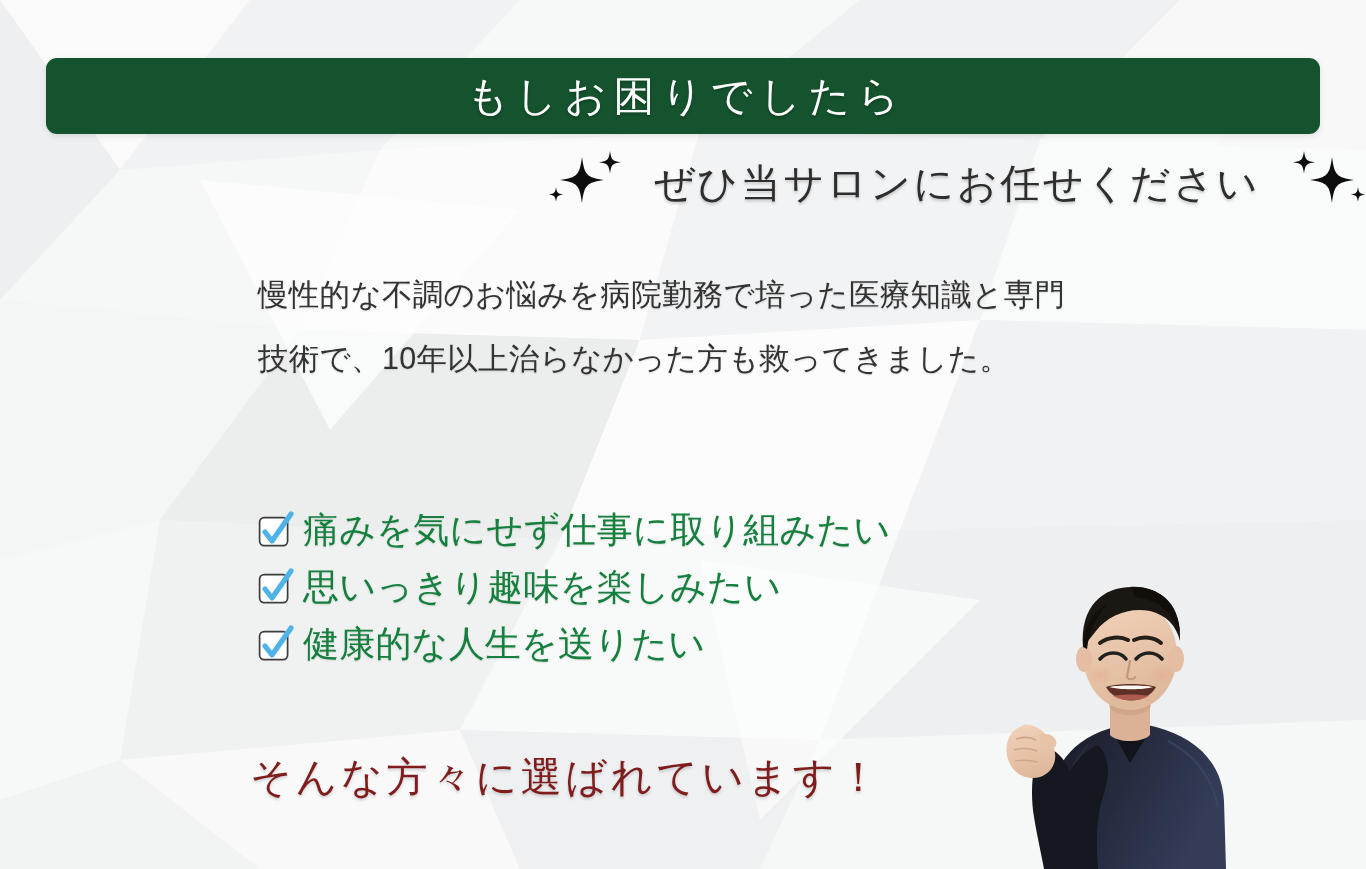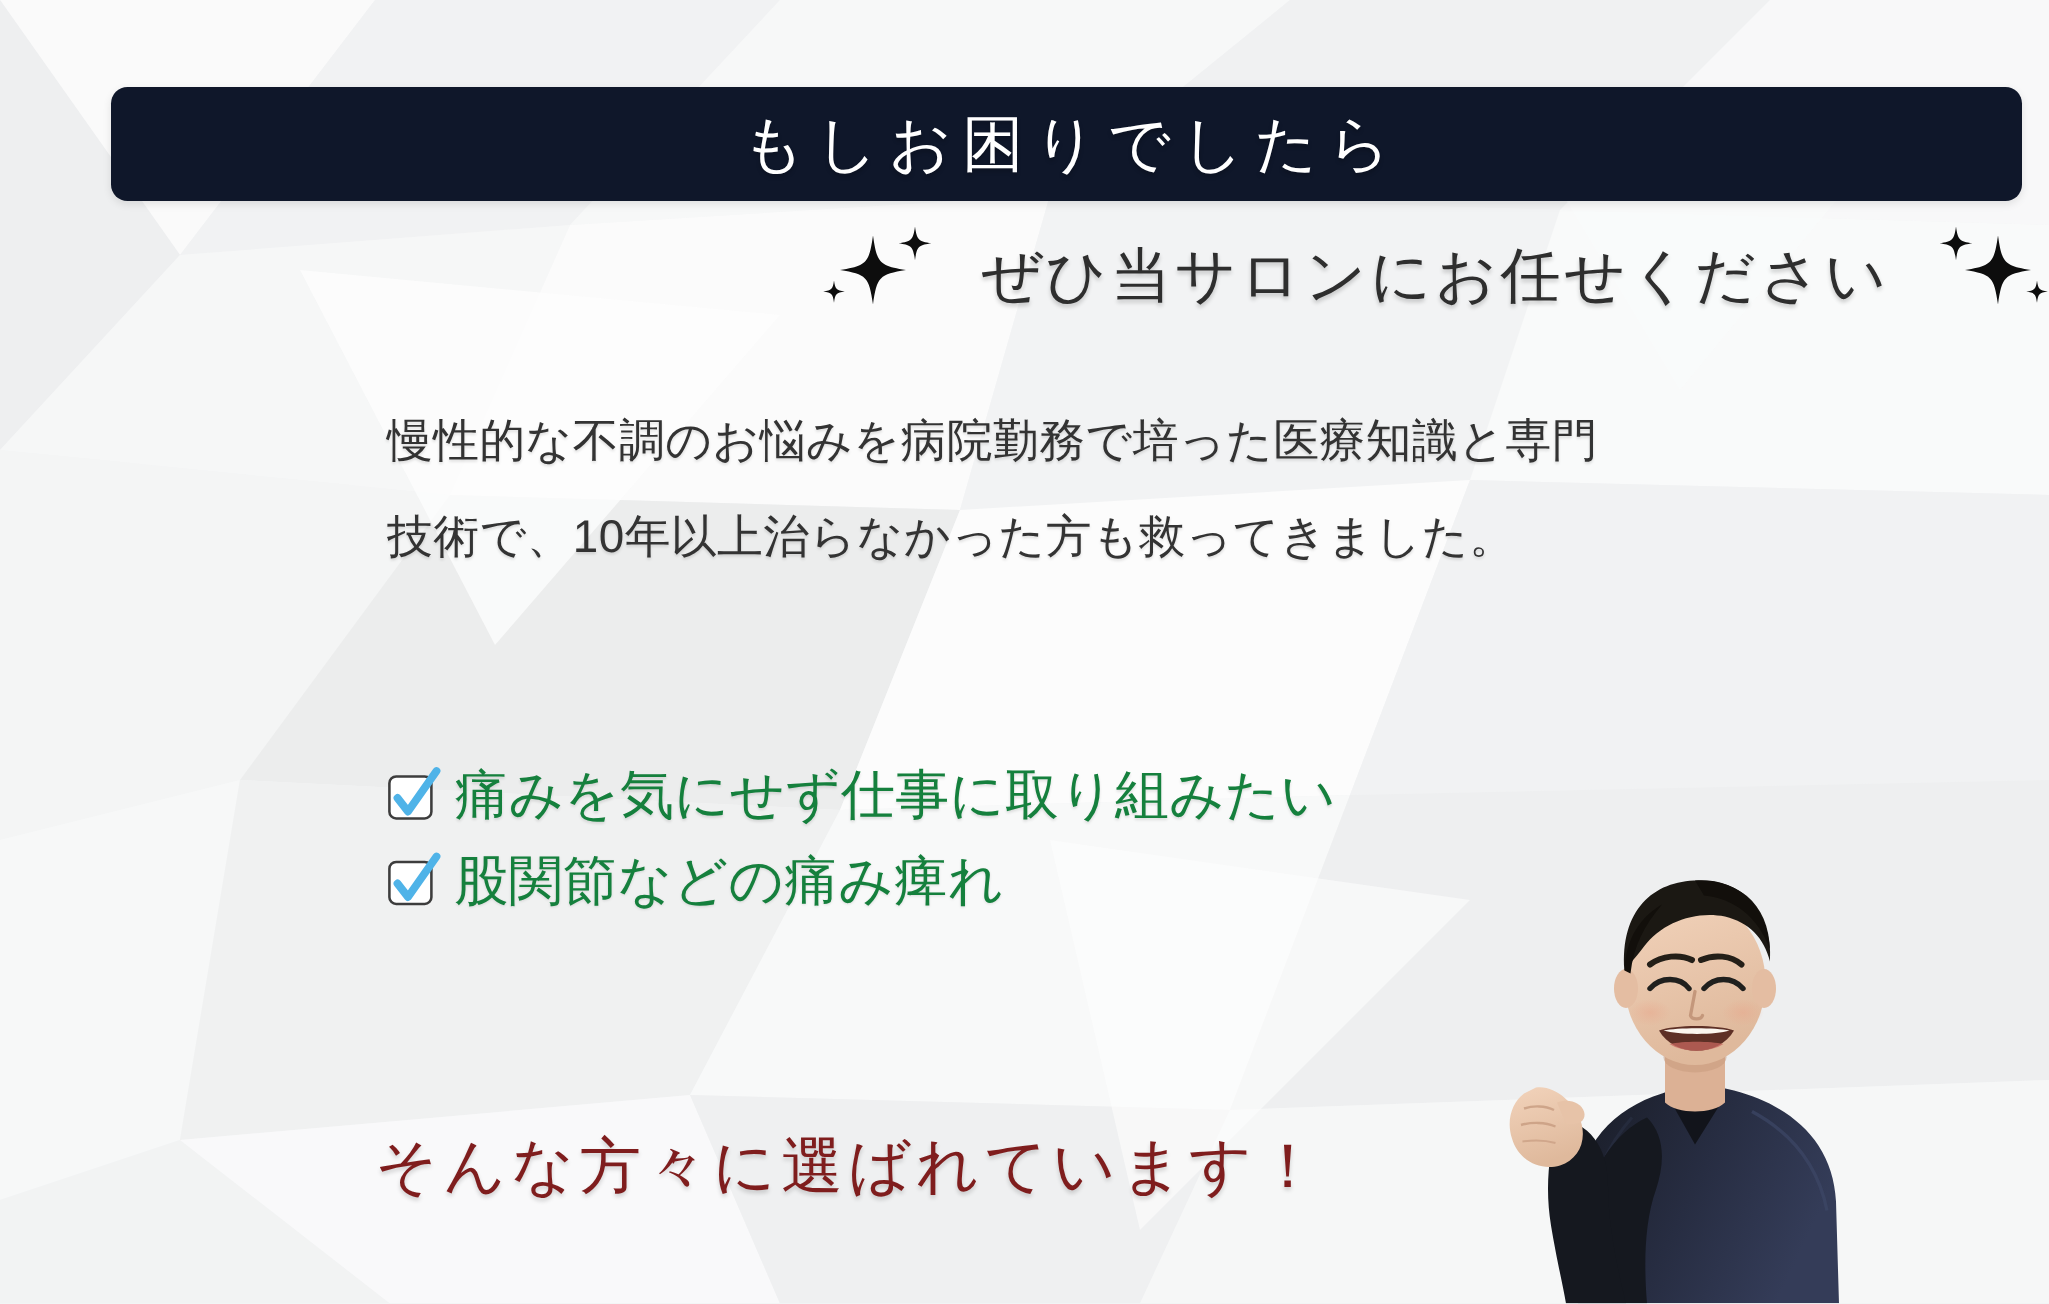--- a/index.html
+++ b/index.html
@@ -173,21 +173,21 @@
       <polygon points="0,800 120,760 260,869 0,869" fill="#f2f3f3"></polygon>
       <polygon points="120,760 460,730 520,869 260,869" fill="#f9f9fa"></polygon>
       <polygon points="460,730 820,740 760,869 520,869" fill="#eff0f1"></polygon>
       <polygon points="820,740 1366,720 1366,869 760,869" fill="#f6f7f7"></polygon>
       <polygon points="200,180 520,210 330,430" fill="#fdfdfd" opacity="0.75"></polygon>
       <polygon points="700,560 980,600 760,820" fill="#fdfdfd" opacity="0.6"></polygon>
       <polygon points="1000,60 1260,90 1120,260" fill="#fafbfb" opacity="0.7"></polygon>
     </g>
   </svg>
 
-  <div id="header-banner" style="background: #0f172a; margin-left: 28px;">
+  <div id="header-banner" style="background: #14532d;">
     <div id="header-title" style="color: rgb(255, 255, 255);">もしお困りでしたら</div>
   </div>
 
   <div id="subtitle-row">
     <svg class="sparkle sparkle-left" width="80" height="62" viewBox="0 0 80 62" aria-hidden="true">
       <path d="M34 8 C36.6 26.4 38.4 28.2 56 31 C38.4 33.8 36.6 35.6 34 54 C31.4 35.6 29.6 33.8 12 31 C29.6 28.2 31.4 26.4 34 8 Z" fill="#0d0d0d"></path>
       <path d="M62 2 C63.3 11 64.2 11.9 73 13.2 C64.2 14.5 63.3 15.4 62 24.5 C60.7 15.4 59.8 14.5 51 13.2 C59.8 11.9 60.7 11 62 2 Z" fill="#0d0d0d"></path>
       <path d="M8 38 C8.85 43.9 9.45 44.5 15.2 45.4 C9.45 46.3 8.85 46.9 8 52.8 C7.15 46.9 6.55 46.3 0.8 45.4 C6.55 44.5 7.15 43.9 8 38 Z" fill="#0d0d0d"></path>
     </svg>
 
@@ -210,30 +210,39 @@
     <div class="check-item">
       <span class="check-box-wrap">
         <svg width="34" height="34" viewBox="0 0 34 34" aria-hidden="true">
           <rect x="1.6" y="3.6" width="28" height="28" rx="4.5" ry="4.5" fill="#ffffff" stroke="#3d3d3d" stroke-width="1.7"></rect>
           <path d="M7 18 L14 27 L33 0" fill="none" stroke="#4fb3e8" stroke-width="5.2" stroke-linecap="round" stroke-linejoin="round"></path>
         </svg>
       </span>
       <span class="check-label">痛みを気にせず仕事に取り組みたい</span>
     </div>
 
-
-
     <div class="check-item">
       <span class="check-box-wrap">
         <svg width="34" height="34" viewBox="0 0 34 34" aria-hidden="true">
           <rect x="1.6" y="3.6" width="28" height="28" rx="4.5" ry="4.5" fill="#ffffff" stroke="#3d3d3d" stroke-width="1.7"></rect>
           <path d="M7 18 L14 27 L33 0" fill="none" stroke="#4fb3e8" stroke-width="5.2" stroke-linecap="round" stroke-linejoin="round"></path>
         </svg>
       </span>
-      <span class="check-label">股関節などの痛み痺れ</span>
+      <span class="check-label">思いっきり趣味を楽しみたい</span>
+    </div>
+
+
+    <div class="check-item">
+      <span class="check-box-wrap">
+        <svg width="34" height="34" viewBox="0 0 34 34" aria-hidden="true">
+          <rect x="1.6" y="3.6" width="28" height="28" rx="4.5" ry="4.5" fill="#ffffff" stroke="#3d3d3d" stroke-width="1.7"></rect>
+          <path d="M7 18 L14 27 L33 0" fill="none" stroke="#4fb3e8" stroke-width="5.2" stroke-linecap="round" stroke-linejoin="round"></path>
+        </svg>
+      </span>
+      <span class="check-label">健康的な人生を送りたい</span>
     </div>
 
   </div>
 
   <div id="closing-line">そんな方々に選ばれています！</div>
 
   <div id="therapist-photo">
     <svg width="300" height="320" viewBox="0 0 300 320" aria-hidden="true">
       <defs>
         <linearGradient id="uniGrad" x1="0" y1="0" x2="1" y2="0.4">

